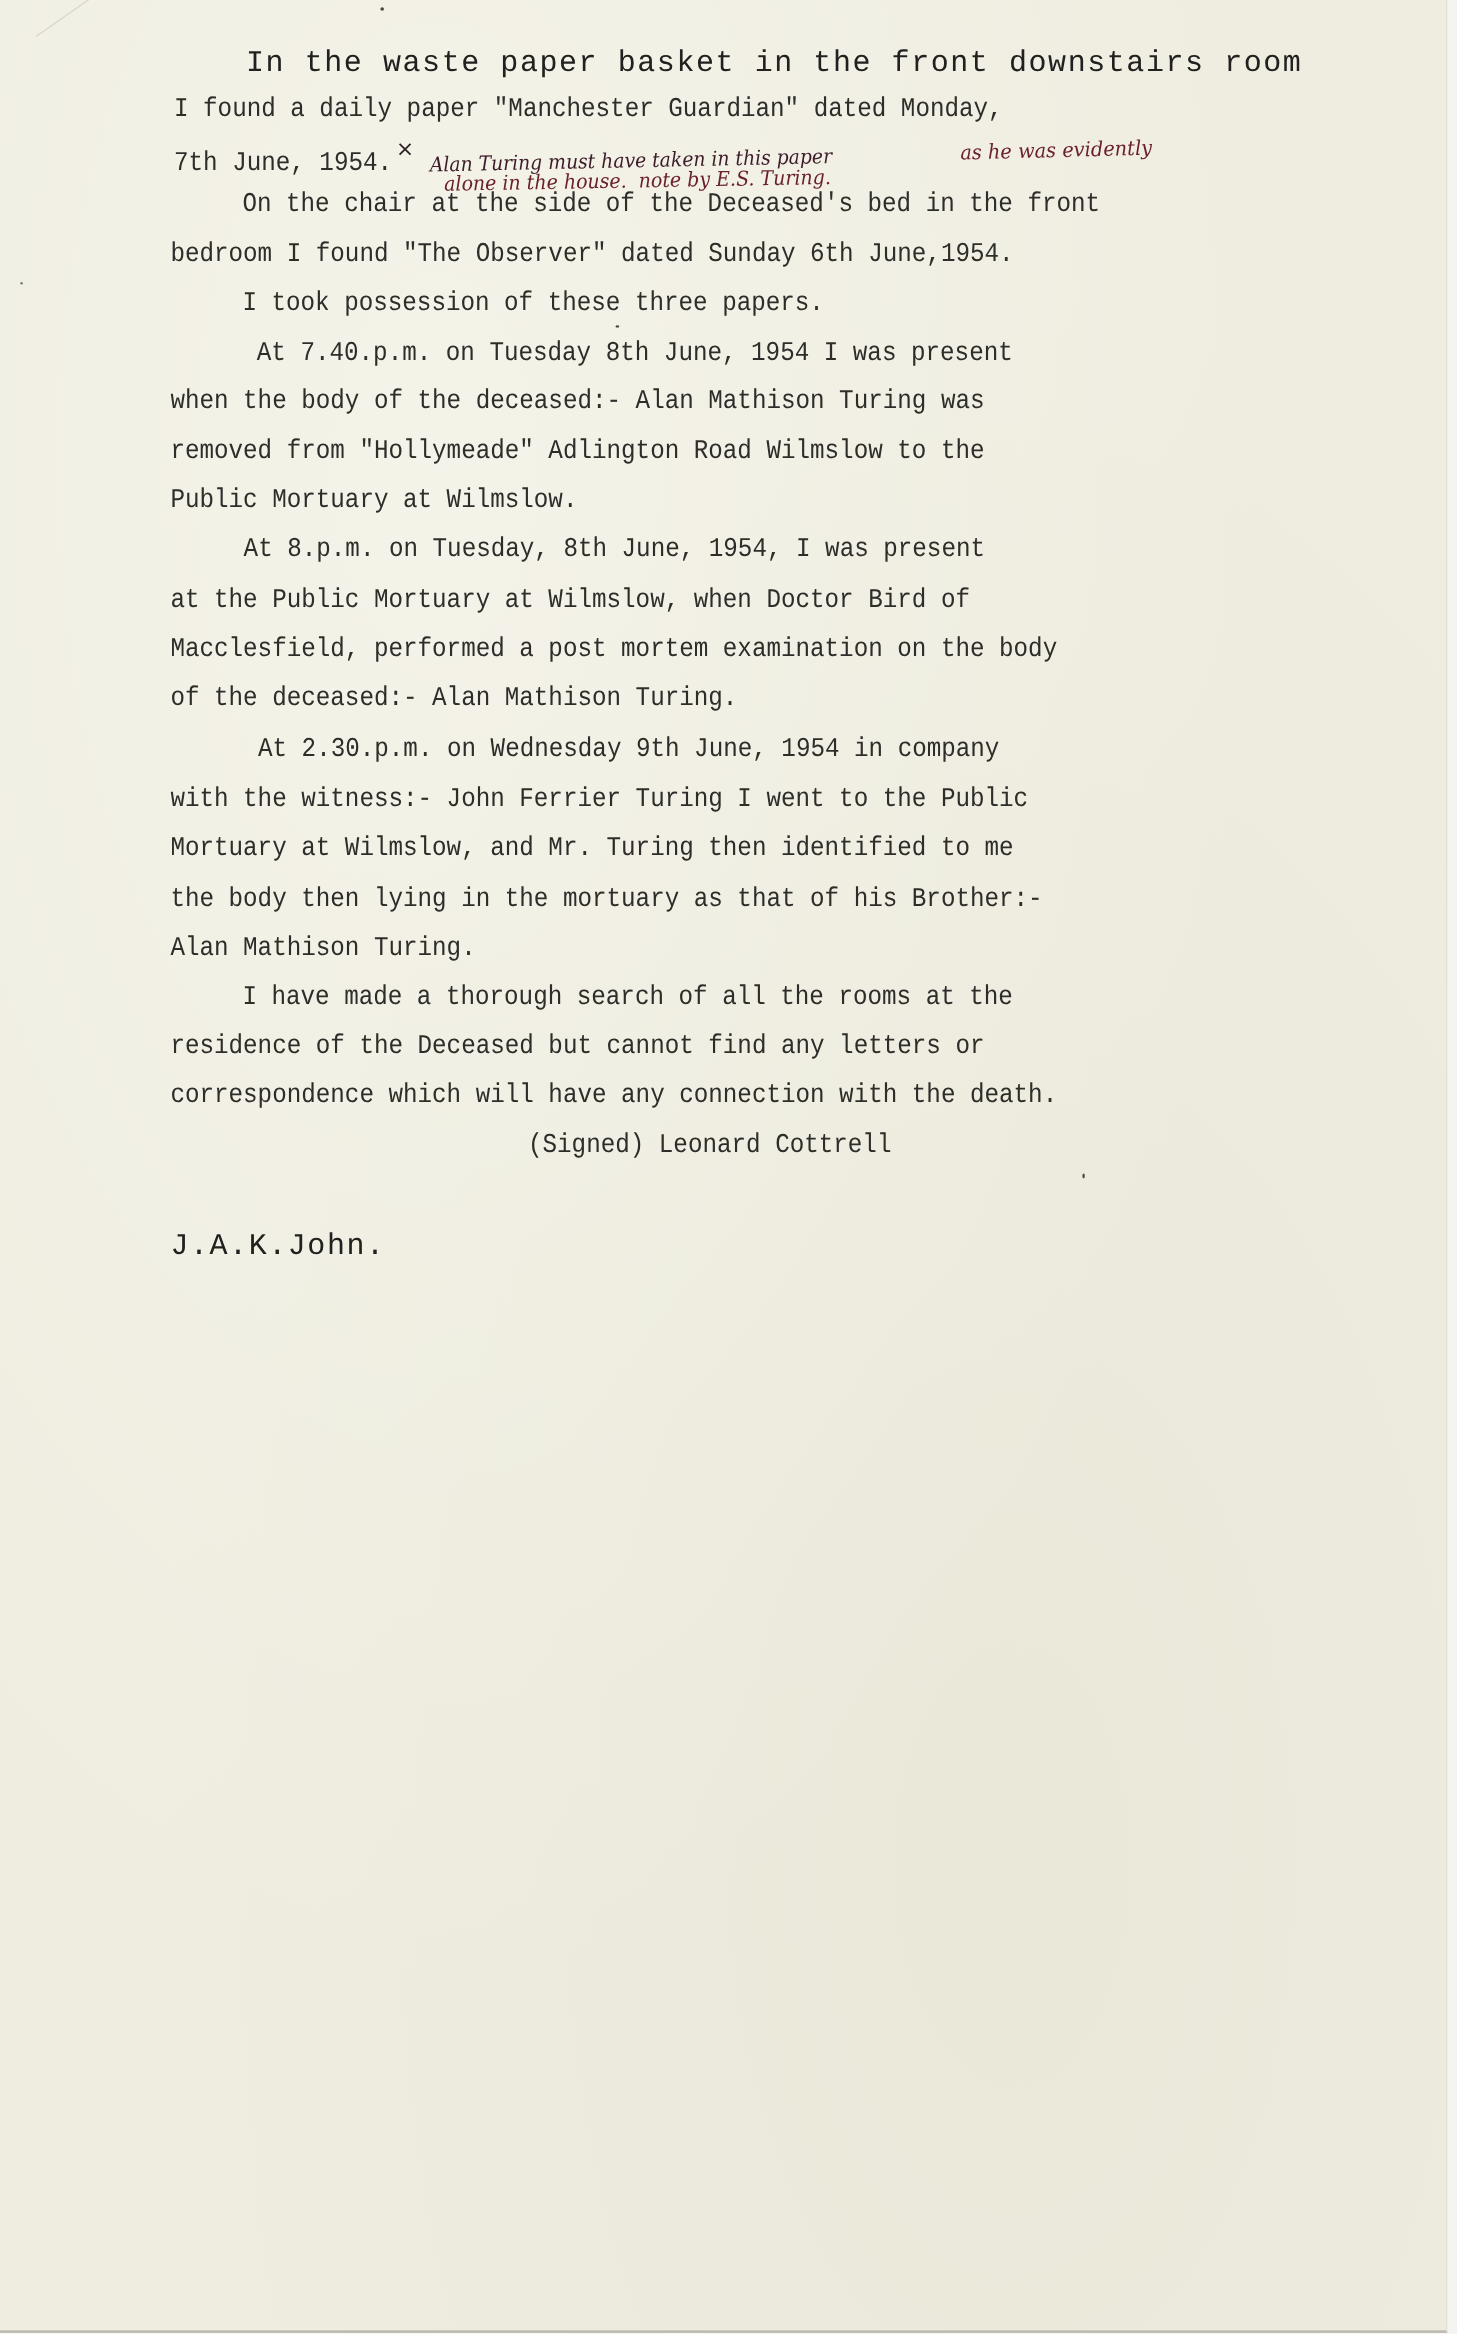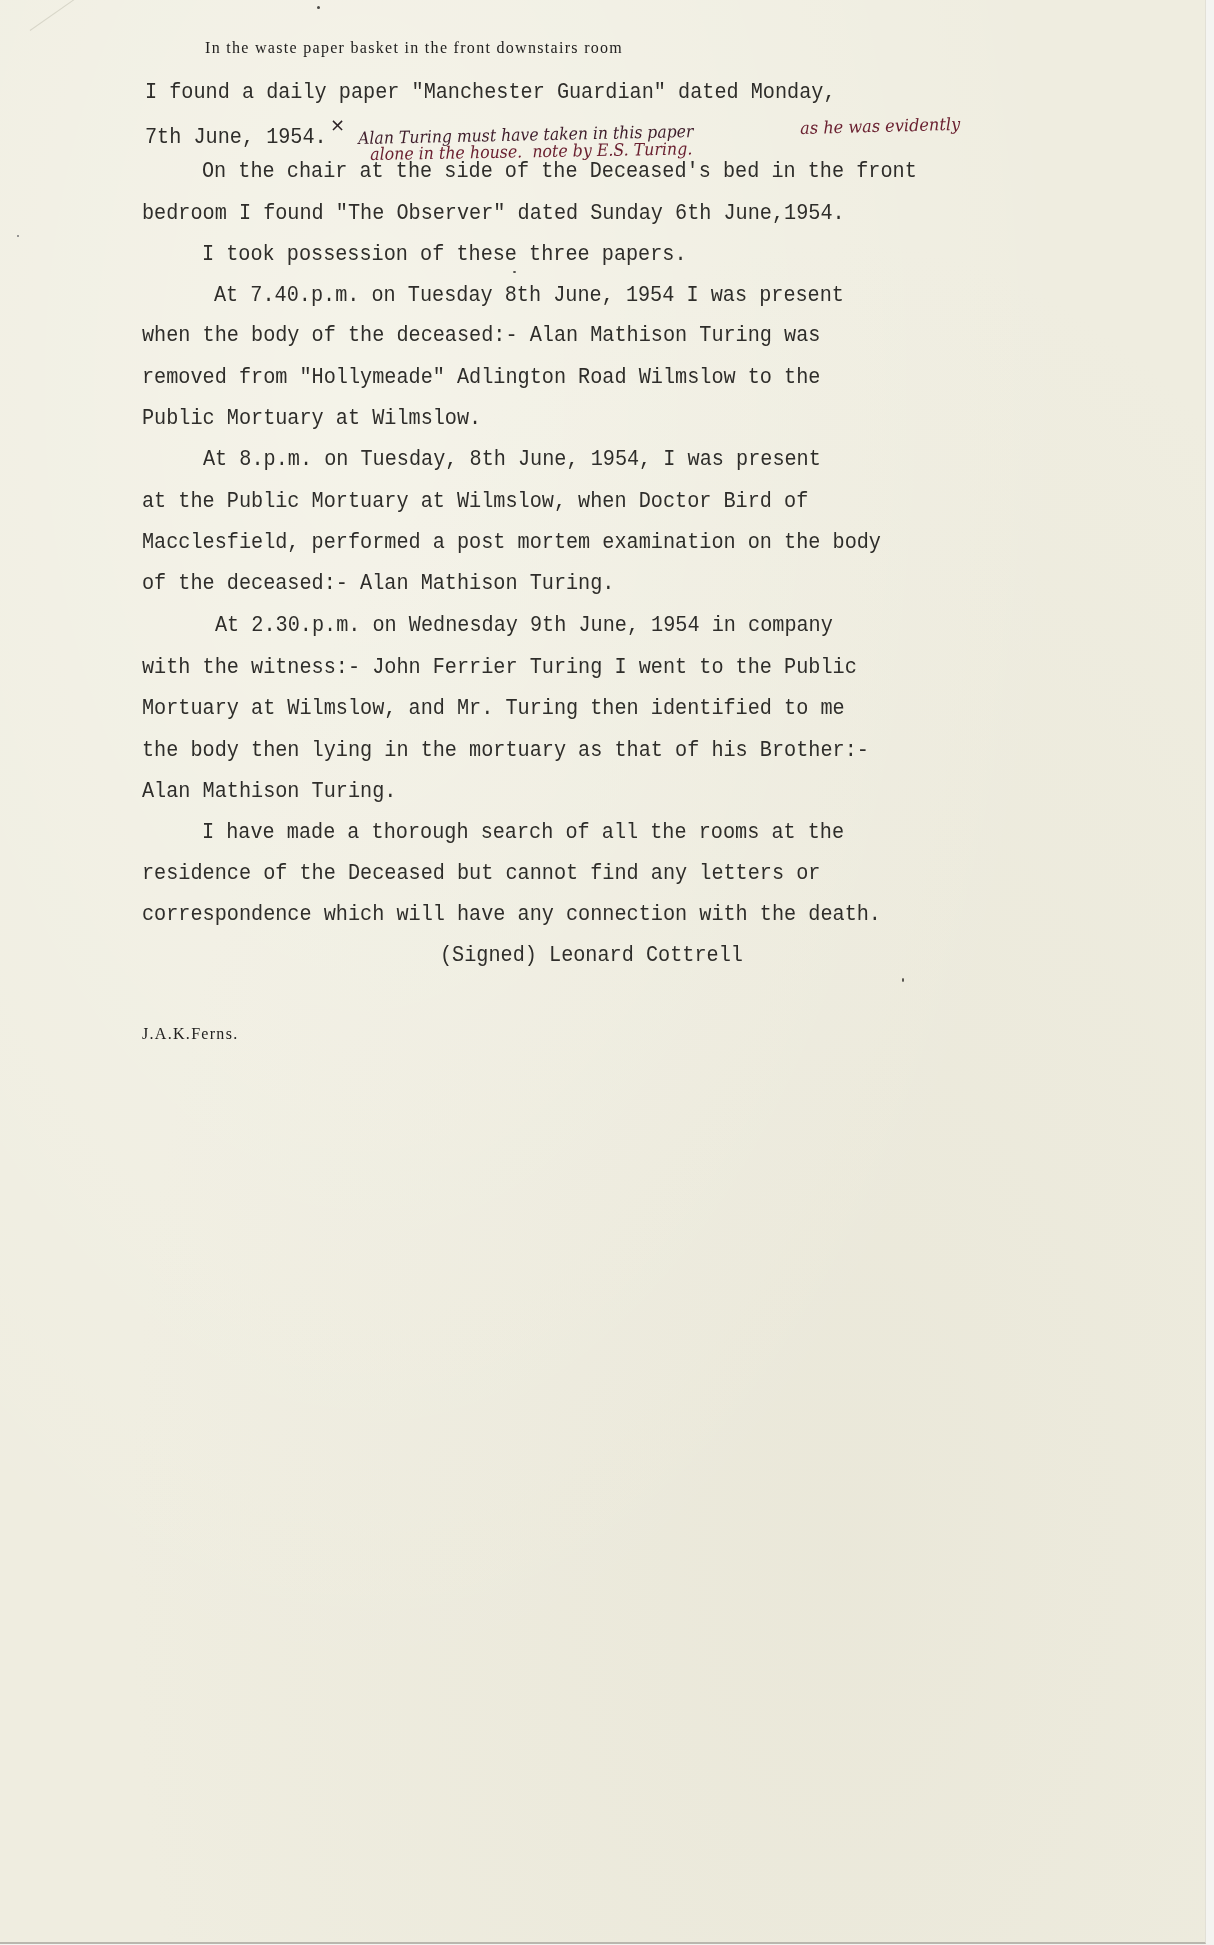--- a/index.html
+++ b/index.html
@@ -23,22 +23,22 @@
     font-family: "Liberation Mono", "DejaVu Sans Mono", monospace;
     font-size: 20.2px;
     letter-spacing: 0px;
     color: #2e2d2a;
     white-space: pre;
     line-height: 1;
     transform-origin: left top;
     transform: scaleY(1.12);
   }
   .line.alt {
-    font-family: Liberation Serif, serif;
-    font-size: 16px;
+    font-family: Liberation Mono, monospace;
+    font-size: 25px;
     letter-spacing: 1.3px;
     color: #222120;
     transform: none;
   }
   .note {
     position: absolute;
     font-family: "DejaVu Serif", serif;
     font-style: italic;
     color: #6a2030;
     white-space: pre;
@@ -97,20 +97,20 @@
   <div class="line" style="left:142px; top:697px;">Mortuary at Wilmslow, and Mr. Turing then identified to me</div>
   <div class="line" style="left:142px; top:739px;">the body then lying in the mortuary as that of his Brother:-</div>
   <div class="line" style="left:142px; top:780px;">Alan Mathison Turing.</div>
 
   <div class="line" style="left:202px; top:821px;">I have made a thorough search of all the rooms at the</div>
   <div class="line" style="left:142px; top:862px;">residence of the Deceased but cannot find any letters or</div>
   <div class="line" style="left:142px; top:903px;">correspondence which will have any connection with the death.</div>
 
   <div class="line" style="left:440px; top:944px;">(Signed) Leonard Cottrell</div>
 
-  <div class="line alt" style="left:142px; top:1026px;">J.A.K.Ferns.</div>
+  <div class="line alt" style="left:142px; top:1026px;">J.A.K.John.</div>
 
   <div class="speck" style="left:317px; top:6px; width:3px; height:3px;"></div>
   <div class="speck" style="left:513px; top:271px; width:3px; height:2px;"></div>
   <div class="speck" style="left:902px; top:978px; width:2px; height:4px;"></div>
   <div class="speck" style="left:17px; top:235px; width:2px; height:2px; background:#777;"></div>
   <div class="crease" style="left:30px; top:30px; width:70px; transform: rotate(-35deg);"></div>
 </div>
 
 </body></html>

